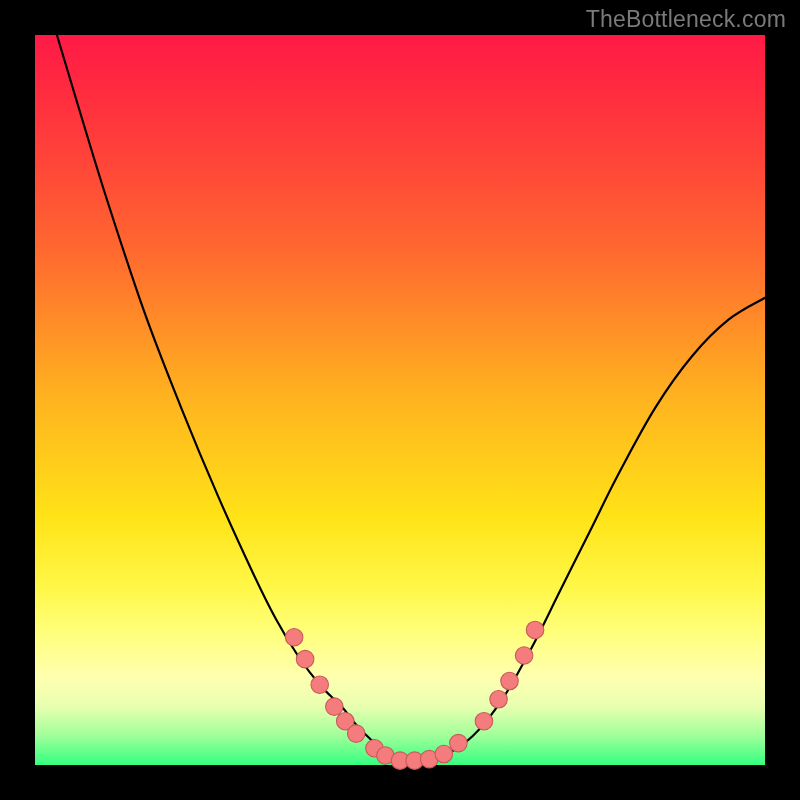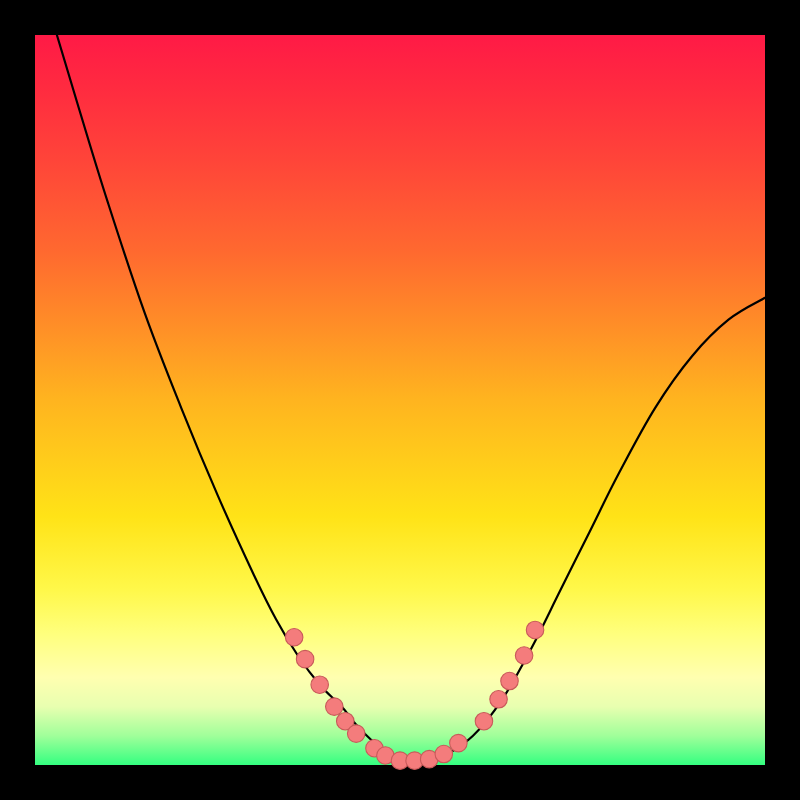--- a/index.html
+++ b/index.html
@@ -56,20 +56,21 @@
     width: 730px;
     height: 730px;
     overflow: visible;
   }
 </style>
 </head>
 <body>
 
 <div class="frame">
 
+  <div class="watermark">TheBottleneck.com</div>
 
   <div class="plot-area">
     <svg class="curve-layer" viewBox="0 0 100 100" preserveAspectRatio="none">
       <path id="curve-path" fill="none" stroke="#000000" stroke-width="0.3" stroke-linecap="round" stroke-linejoin="round" d="M 3.00 0.00 C 3.54 1.80, 4.74 5.86, 6.00 10.00 C 7.26 14.14, 8.38 17.96, 10.00 23.00 C 11.62 28.04, 13.20 32.96, 15.00 38.00 C 16.80 43.04, 18.20 46.50, 20.00 51.00 C 21.80 55.50, 23.20 58.86, 25.00 63.00 C 26.80 67.14, 28.56 70.94, 30.00 74.00 C 31.44 77.06, 31.92 78.02, 33.00 80.00 C 34.08 81.98, 34.92 83.38, 36.00 85.00 C 37.08 86.62, 37.92 87.74, 39.00 89.00 C 40.08 90.26, 41.10 91.01, 42.00 92.00 C 42.90 92.99, 43.28 93.69, 44.00 94.50 C 44.72 95.31, 45.28 95.87, 46.00 96.50 C 46.72 97.13, 47.28 97.55, 48.00 98.00 C 48.72 98.45, 49.28 98.73, 50.00 99.00 C 50.72 99.27, 51.28 99.41, 52.00 99.50 C 52.72 99.59, 53.28 99.63, 54.00 99.50 C 54.72 99.37, 54.92 99.43, 56.00 98.80 C 57.08 98.17, 58.56 97.40, 60.00 96.00 C 61.44 94.60, 62.56 93.16, 64.00 91.00 C 65.44 88.84, 66.56 86.70, 68.00 84.00 C 69.44 81.30, 70.56 78.88, 72.00 76.00 C 73.44 73.12, 74.56 70.88, 76.00 68.00 C 77.44 65.12, 78.38 63.06, 80.00 60.00 C 81.62 56.94, 83.20 53.88, 85.00 51.00 C 86.80 48.12, 88.20 46.16, 90.00 44.00 C 91.80 41.84, 93.20 40.44, 95.00 39.00 C 96.80 37.56, 99.10 36.54, 100.00 36.00"></path>
       <g id="markers-group">
           <circle cx="35.50" cy="82.50" r="1.2" fill="#f47c7c" stroke="#c85a5a" stroke-width="0.15"></circle>
           <circle cx="37.00" cy="85.50" r="1.2" fill="#f47c7c" stroke="#c85a5a" stroke-width="0.15"></circle>
           <circle cx="39.00" cy="89.00" r="1.2" fill="#f47c7c" stroke="#c85a5a" stroke-width="0.15"></circle>
           <circle cx="41.00" cy="92.00" r="1.2" fill="#f47c7c" stroke="#c85a5a" stroke-width="0.15"></circle>
           <circle cx="42.50" cy="94.00" r="1.2" fill="#f47c7c" stroke="#c85a5a" stroke-width="0.15"></circle>

